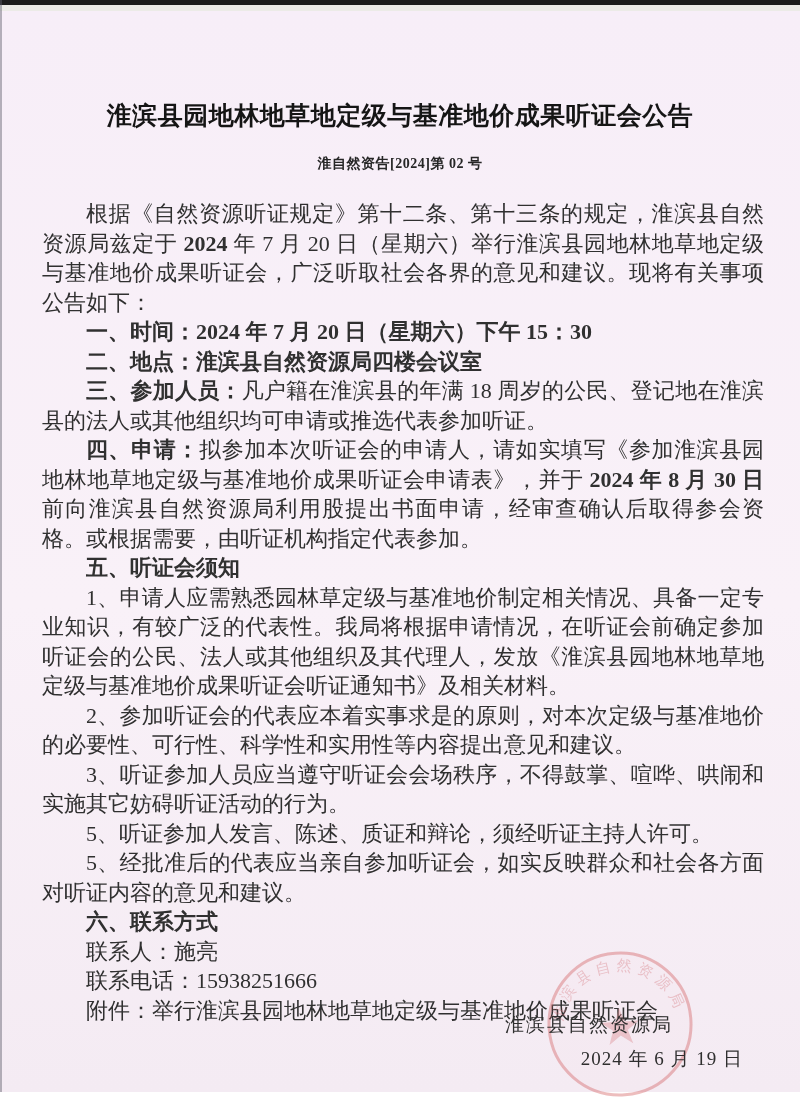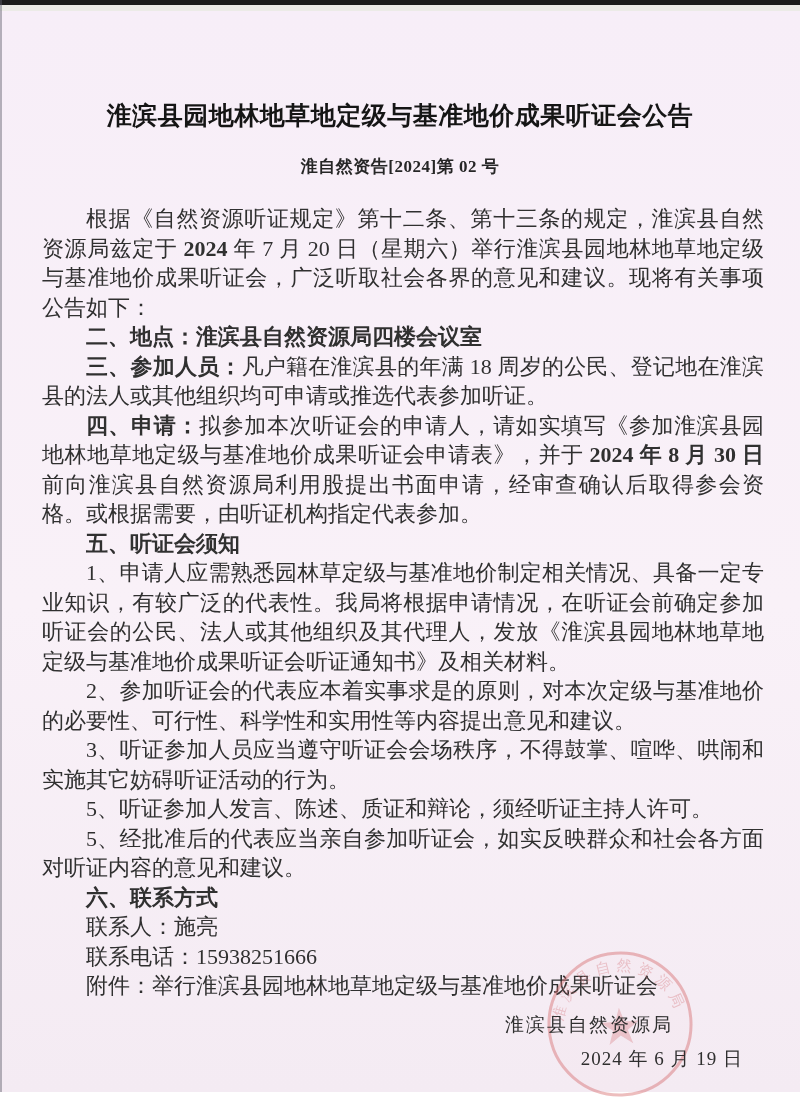--- a/index.html
+++ b/index.html
@@ -15,21 +15,21 @@
     background:linear-gradient(180deg,#f7eef8 0%,#f9f1f8 55%,#f4ebf3 100%);
   }
   .left-edge{position:absolute;top:0;left:0;width:2px;height:1092px;background:rgba(96,96,108,.45);}
   .content{position:absolute;top:11px;left:0;width:800px;}
   .doc-title{
     margin:88px 40px 0;text-align:center;
     font-size:25px;font-weight:bold;color:#151515;letter-spacing:.5px;line-height:34px;
   }
   .doc-number{
     margin:22px 0 0;text-align:center;
-    font-size:17px;font-weight:bold;color:#262626;letter-spacing:.5px;
+    font-size:14px;font-weight:bold;color:#262626;letter-spacing:.5px;
   }
   .body-text{
     margin:26px 36px 0 42px;
     font-size:22px;line-height:29.5px;color:#303030;
     text-align:justify;
   }
   .para{margin:0;text-indent:2em;}
   .para .bold{font-weight:bold;}
   .sig-line{
     position:absolute;left:0;width:800px;box-sizing:border-box;text-align:right;
@@ -49,20 +49,21 @@
 <div class="scan-bar-dark"></div>
 <div class="scan-bar-light"></div>
 <div class="paper"></div>
 <div class="left-edge"></div>
 
 <div class="content">
   <div class="doc-title">淮滨县园地林地草地定级与基准地价成果听证会公告</div>
   <div class="doc-number">淮自然资告[2024]第 02 号</div>
   <div class="body-text" id="para-container">
       <p class="para"><span>根据《自然资源听证规定》第十二条、第十三条的规定，淮滨县自然资源局兹定于 </span><span class="bold">2024</span><span> 年 7 月 20 日（星期六）举行淮滨县园地林地草地定级与基准地价成果听证会，广泛听取社会各界的意见和建议。现将有关事项公告如下：</span></p>
+      <p class="para"><span class="bold">一、时间：2024 年 7 月 20 日（星期六）下午 15：30</span></p>
       <p class="para"><span class="bold">二、地点：淮滨县自然资源局四楼会议室</span></p>
       <p class="para"><span class="bold">三、参加人员：</span><span>凡户籍在淮滨县的年满 18 周岁的公民、登记地在淮滨县的法人或其他组织均可申请或推选代表参加听证。</span></p>
       <p class="para"><span class="bold">四、申请：</span><span>拟参加本次听证会的申请人，请如实填写《参加淮滨县园地林地草地定级与基准地价成果听证会申请表》，并于 </span><span class="bold">2024 年 8 月 30 日</span><span> 前向淮滨县自然资源局利用股提出书面申请，经审查确认后取得参会资格。或根据需要，由听证机构指定代表参加。</span></p>
       <p class="para"><span class="bold">五、听证会须知</span></p>
       <p class="para"><span>1、申请人应需熟悉园林草定级与基准地价制定相关情况、具备一定专业知识，有较广泛的代表性。我局将根据申请情况，在听证会前确定参加听证会的公民、法人或其他组织及其代理人，发放《淮滨县园地林地草地定级与基准地价成果听证会听证通知书》及相关材料。</span></p>
       <p class="para"><span>2、参加听证会的代表应本着实事求是的原则，对本次定级与基准地价的必要性、可行性、科学性和实用性等内容提出意见和建议。</span></p>
       <p class="para"><span>3、听证参加人员应当遵守听证会会场秩序，不得鼓掌、喧哗、哄闹和实施其它妨碍听证活动的行为。</span></p>
       <p class="para"><span>5、听证参加人发言、陈述、质证和辩论，须经听证主持人许可。</span></p>
       <p class="para"><span>5、经批准后的代表应当亲自参加听证会，如实反映群众和社会各方面对听证内容的意见和建议。</span></p>
       <p class="para"><span class="bold">六、联系方式</span></p>

